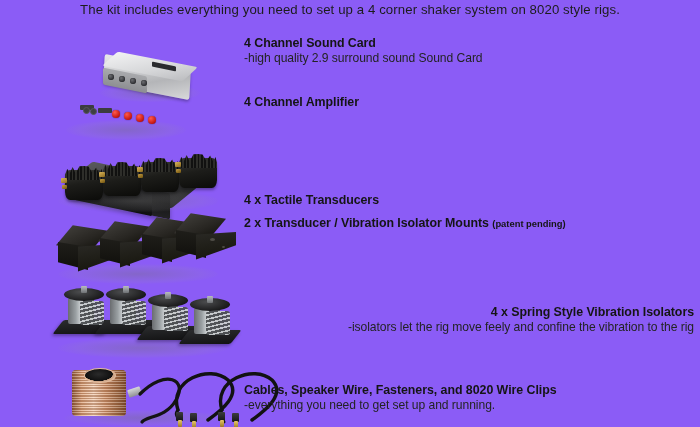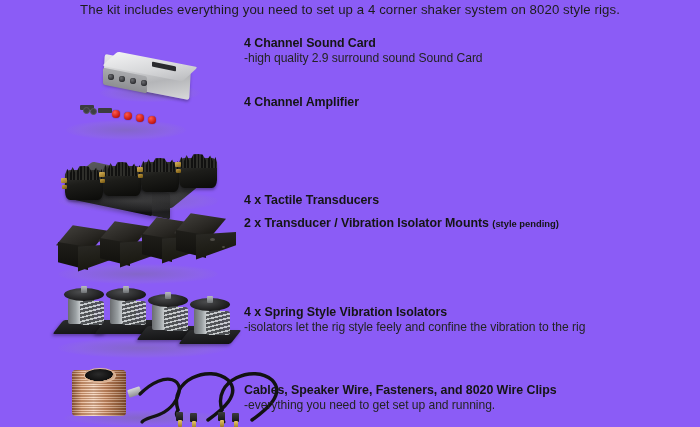--- a/index.html
+++ b/index.html
@@ -406,25 +406,25 @@
       </div>
       <div class="mp" style="left:176px;top:4px;">
         <div class="mp-top"></div>
           <div class="mp-side"></div>
           <div class="mp-face"></div>
         <div class="mp-hole" style="left:34px;top:22px;"></div>
         <div class="mp-hole" style="left:46px;top:30px;width:3px;height:2px;"></div>
       </div>
     </div>
     <div class="text" style="top:4px;">
-      <div class="title"><span>2 x Transducer / Vibration Isolator Mounts</span> <span class="sub">(style pending)</span></div>
-    </div>
-  </div>
-
-  <div class="row" style="top:286px;height:72px;">
+      <div class="title"><span>2 x Transducer / Vibration Isolator Mounts</span> <span class="sub">(patent pending)</span></div>
+    </div>
+  </div>
+
+  <div class="row" style="top:286px;height:72px;text-align:right;">
     <div class="media">
       <div class="shadowblur" style="left:58px;top:52px;width:170px;height:20px;"></div>
       <div class="si" style="left:58px;top:0px;">
         <div class="si-base"></div>
           <div class="si-can"></div>
           <div class="si-spring"></div>
           <div class="si-cap"></div>
         <div class="si-bolt" style="left:23px;top:0px;"></div>
       </div>
       <div class="si" style="left:100px;top:0px;">
@@ -444,21 +444,21 @@
       <div class="si" style="left:184px;top:10px;">
         <div class="si-base"></div>
           <div class="si-can"></div>
           <div class="si-spring"></div>
           <div class="si-cap"></div>
         <div class="si-bolt" style="left:23px;top:0px;"></div>
       </div>
     </div>
     <div class="text" style="top:19px;">
       <div class="title"><span>4 x Spring Style Vibration Isolators</span></div>
-      <div class="desc">-isolators let the rig style feely and confine the vibration to the rig</div>
+      <div class="desc">-isolators let the rig move feely and confine the vibration to the rig</div>
     </div>
   </div>
 
   <div class="row" style="top:358px;height:69px;">
     <div class="media">
       <div class="shadowblur" style="left:64px;top:52px;width:160px;height:16px;"></div>
       <div class="spool-outer" style="top:12px;"></div>
       <div class="spool-lines" style="top:12px;"></div>
       <div class="spool-hub" style="top:10px;"></div>
       <div class="usb-head" style="left:128px;top:30px;"></div>

